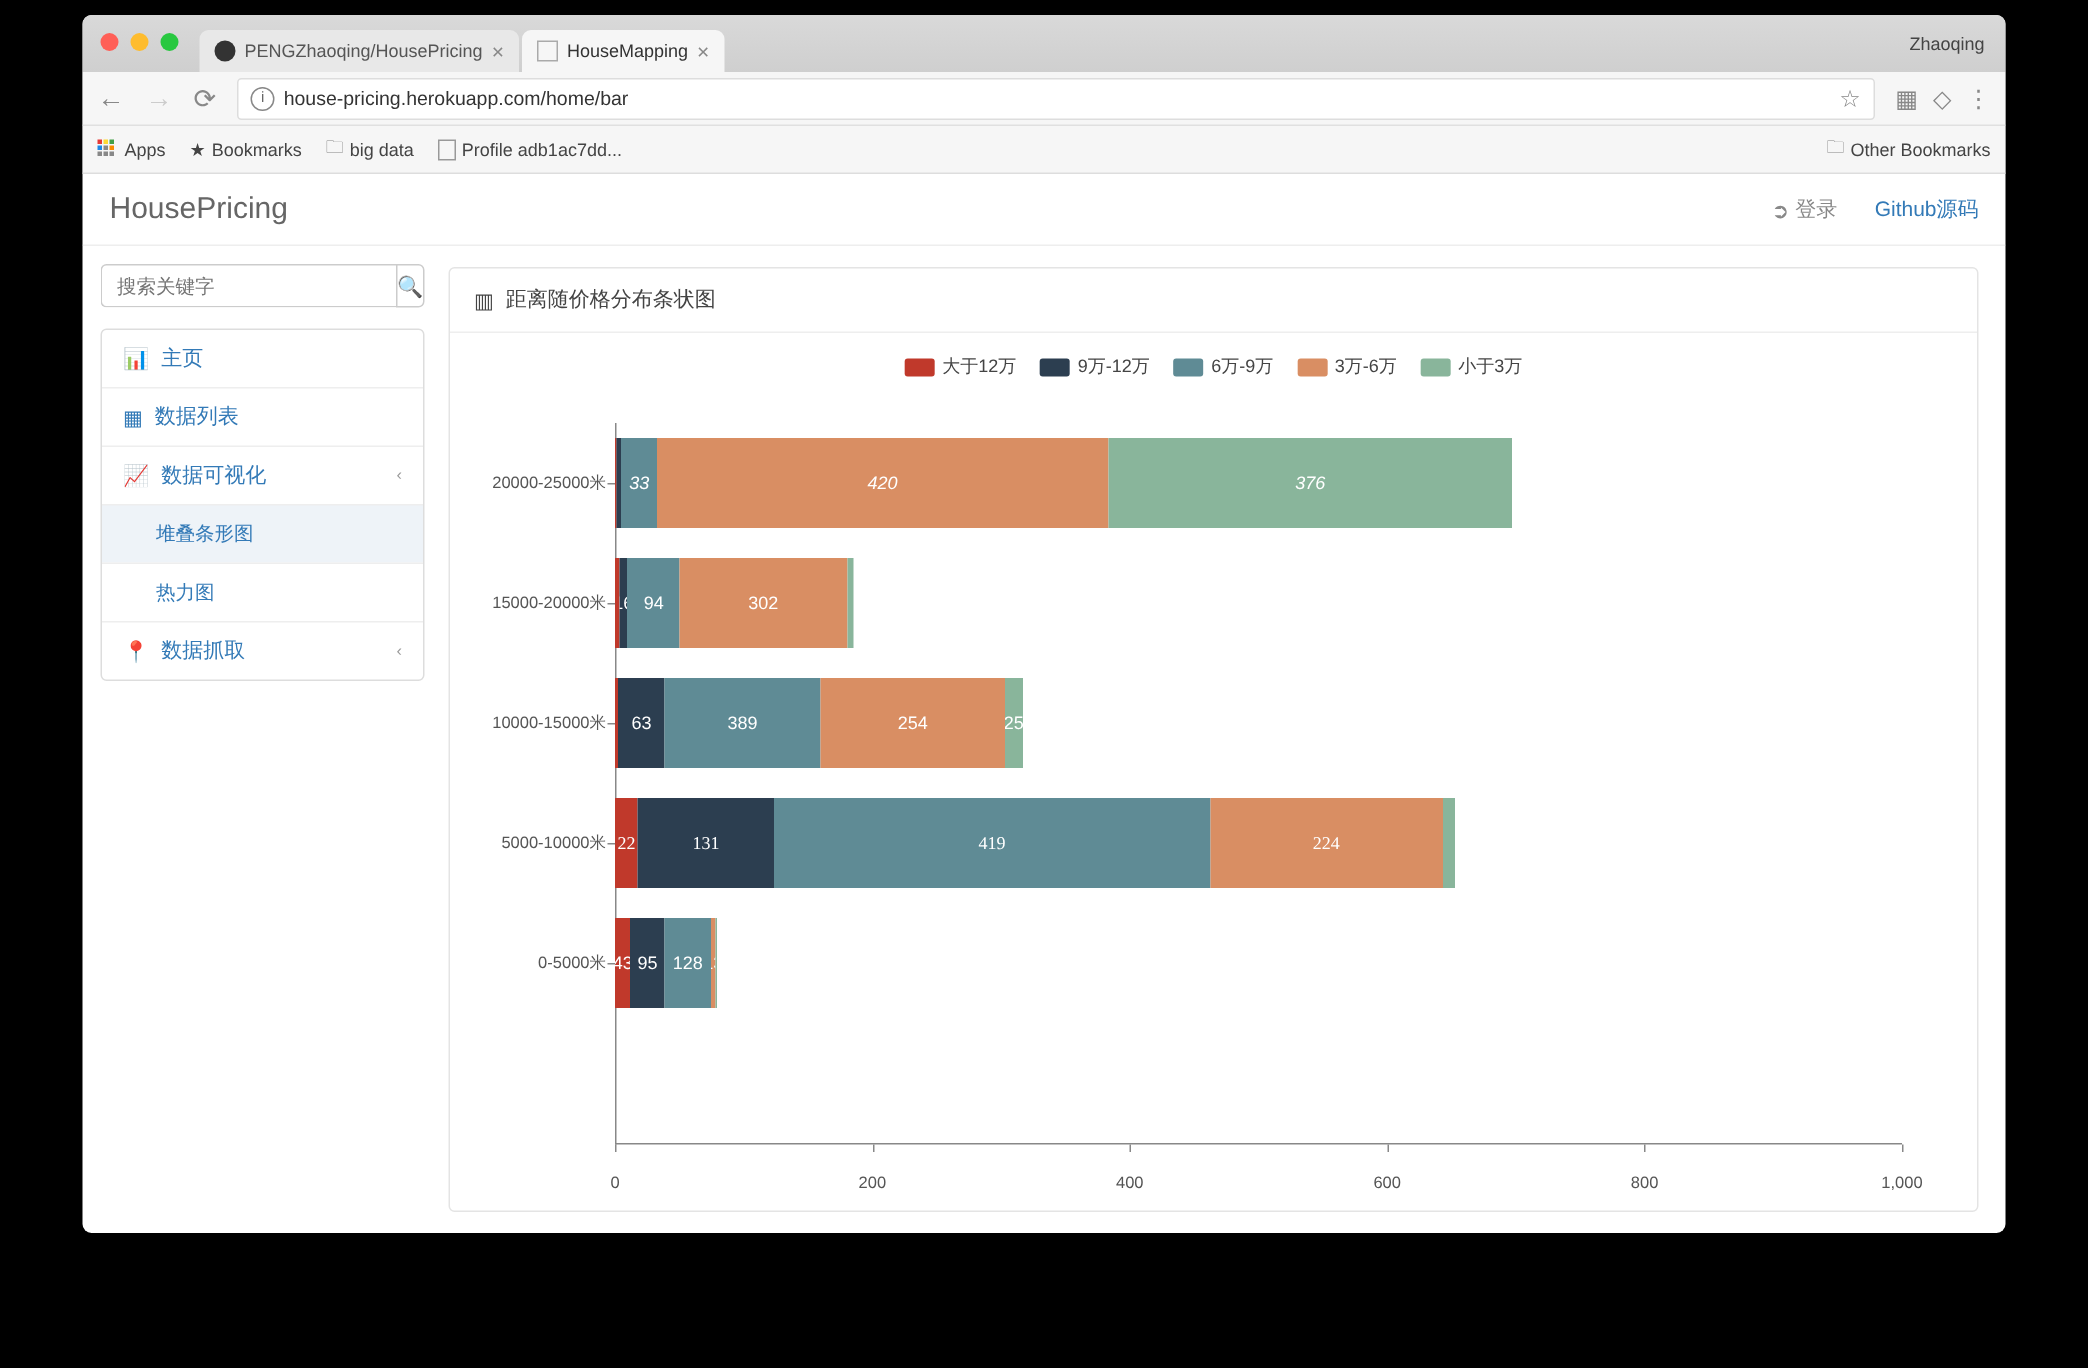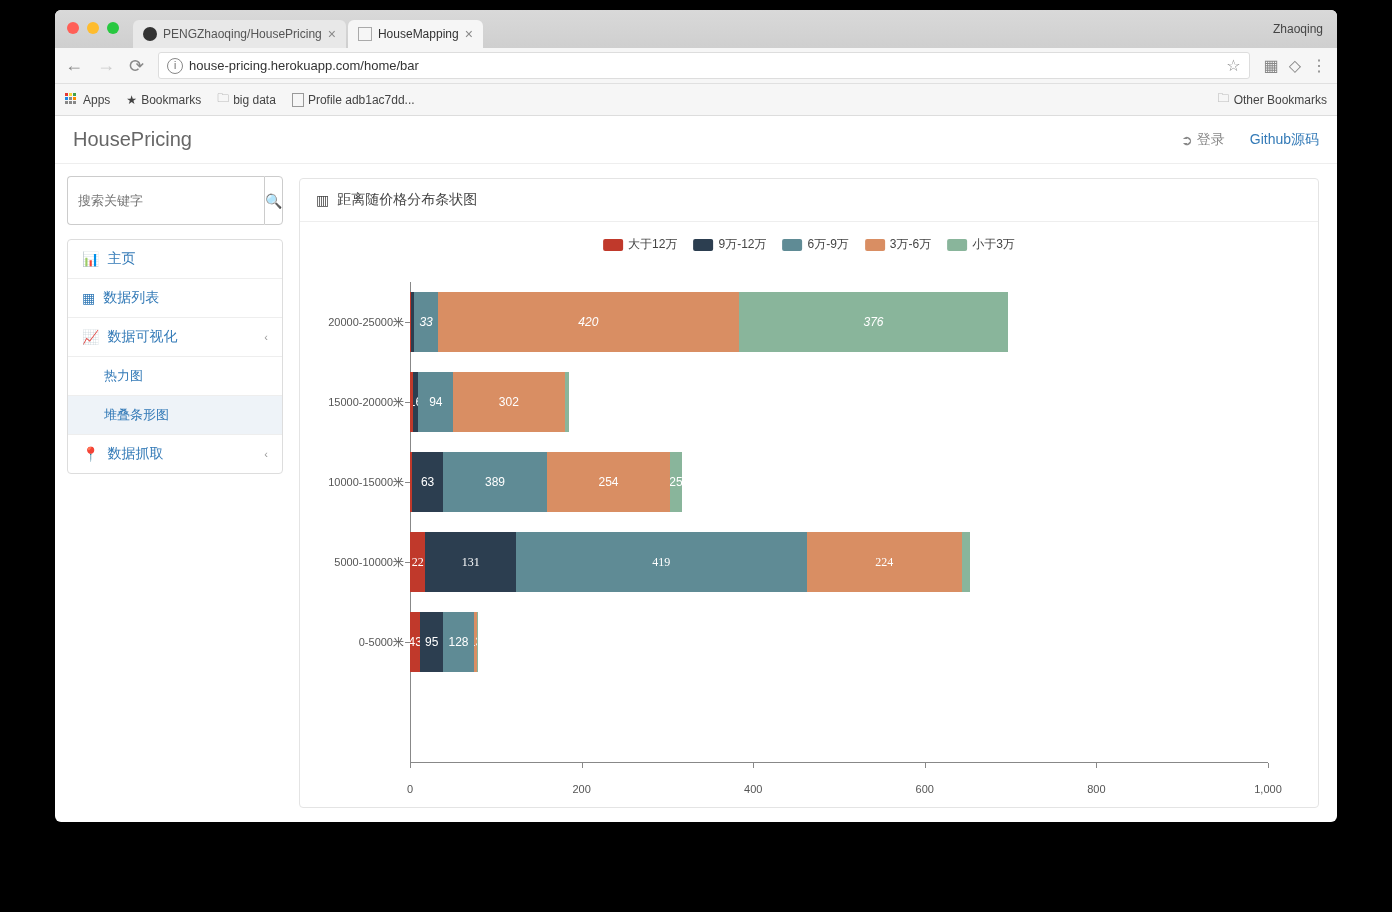--- a/index.html
+++ b/index.html
@@ -41,21 +41,21 @@
   .app { flex: 1; display: flex; flex-direction: column; overflow: hidden; }
   .app-header { height: 48px; display: flex; align-items: center; padding: 0 18px; border-bottom: 1px solid #eee; }
   .brand { font-size: 20px; color: #666; }
   .spacer { flex: 1; }
   .hdr-link { color: #888; text-decoration: none; margin-left: 18px; font-size: 14px; cursor: pointer; display: flex; align-items: center; gap: 4px; }
   .hdr-link.primary { color: #337ab7; margin-left: 25px; }
 
   .app-body { flex: 1; display: flex; overflow: hidden; }
   .sidebar { width: 240px; padding: 12px; }
   .search-wrap { display: flex; margin-bottom: 14px; }
-  .search-wrap input { flex: 1; border: 1px solid #ccc; border-right: none; border-radius: 4px 0 0 4px; padding: 16px 10px; font-size: 13px; }
+  .search-wrap input { flex: 1; border: 1px solid #ccc; border-right: none; border-radius: 4px 0 0 4px; padding: 6px 10px; font-size: 13px; }
   .search-wrap button { width: 40px; border: 1px solid #ccc; background: #fff; border-radius: 0 4px 4px 0; cursor: pointer; color: #555; font-size: 14px; }
   .side-menu { border: 1px solid #ddd; border-radius: 4px; overflow: hidden; }
   .side-item { padding: 10px 14px; color: #337ab7; font-size: 14px; cursor: pointer; display: flex; align-items: center; gap: 8px; border-top: 1px solid #eee; }
   .side-item:first-child { border-top: none; }
   .side-item .chev { margin-left: auto; color: #999; font-size: 11px; }
   .side-sub { padding: 10px 14px 10px 36px; color: #337ab7; font-size: 13px; cursor: pointer; border-top: 1px solid #eee; }
   .side-sub.active { background: #eef3f8; }
 
   .main { flex: 1; padding: 14px 18px 14px 4px; overflow: hidden; }
   .panel { border: 1px solid #e4e4e4; border-radius: 4px; background: #fff; height: 100%; display: flex; flex-direction: column; }
@@ -180,22 +180,22 @@
           </div>
           <div class="side-item">
             <span>▦</span>
             <span>数据列表</span>
           </div>
           <div class="side-item">
             <span>📈</span>
             <span>数据可视化</span>
             <span class="chev">‹</span>
           </div>
+          <div class="side-sub active">堆叠条形图</div>
           <div class="side-sub">热力图</div>
-          <div class="side-sub active">堆叠条形图</div>
           <div class="side-item">
             <span>📍</span>
             <span>数据抓取</span>
             <span class="chev">‹</span>
           </div>
         </div>
       </div>
 
       <div class="main">
         <div class="panel">

